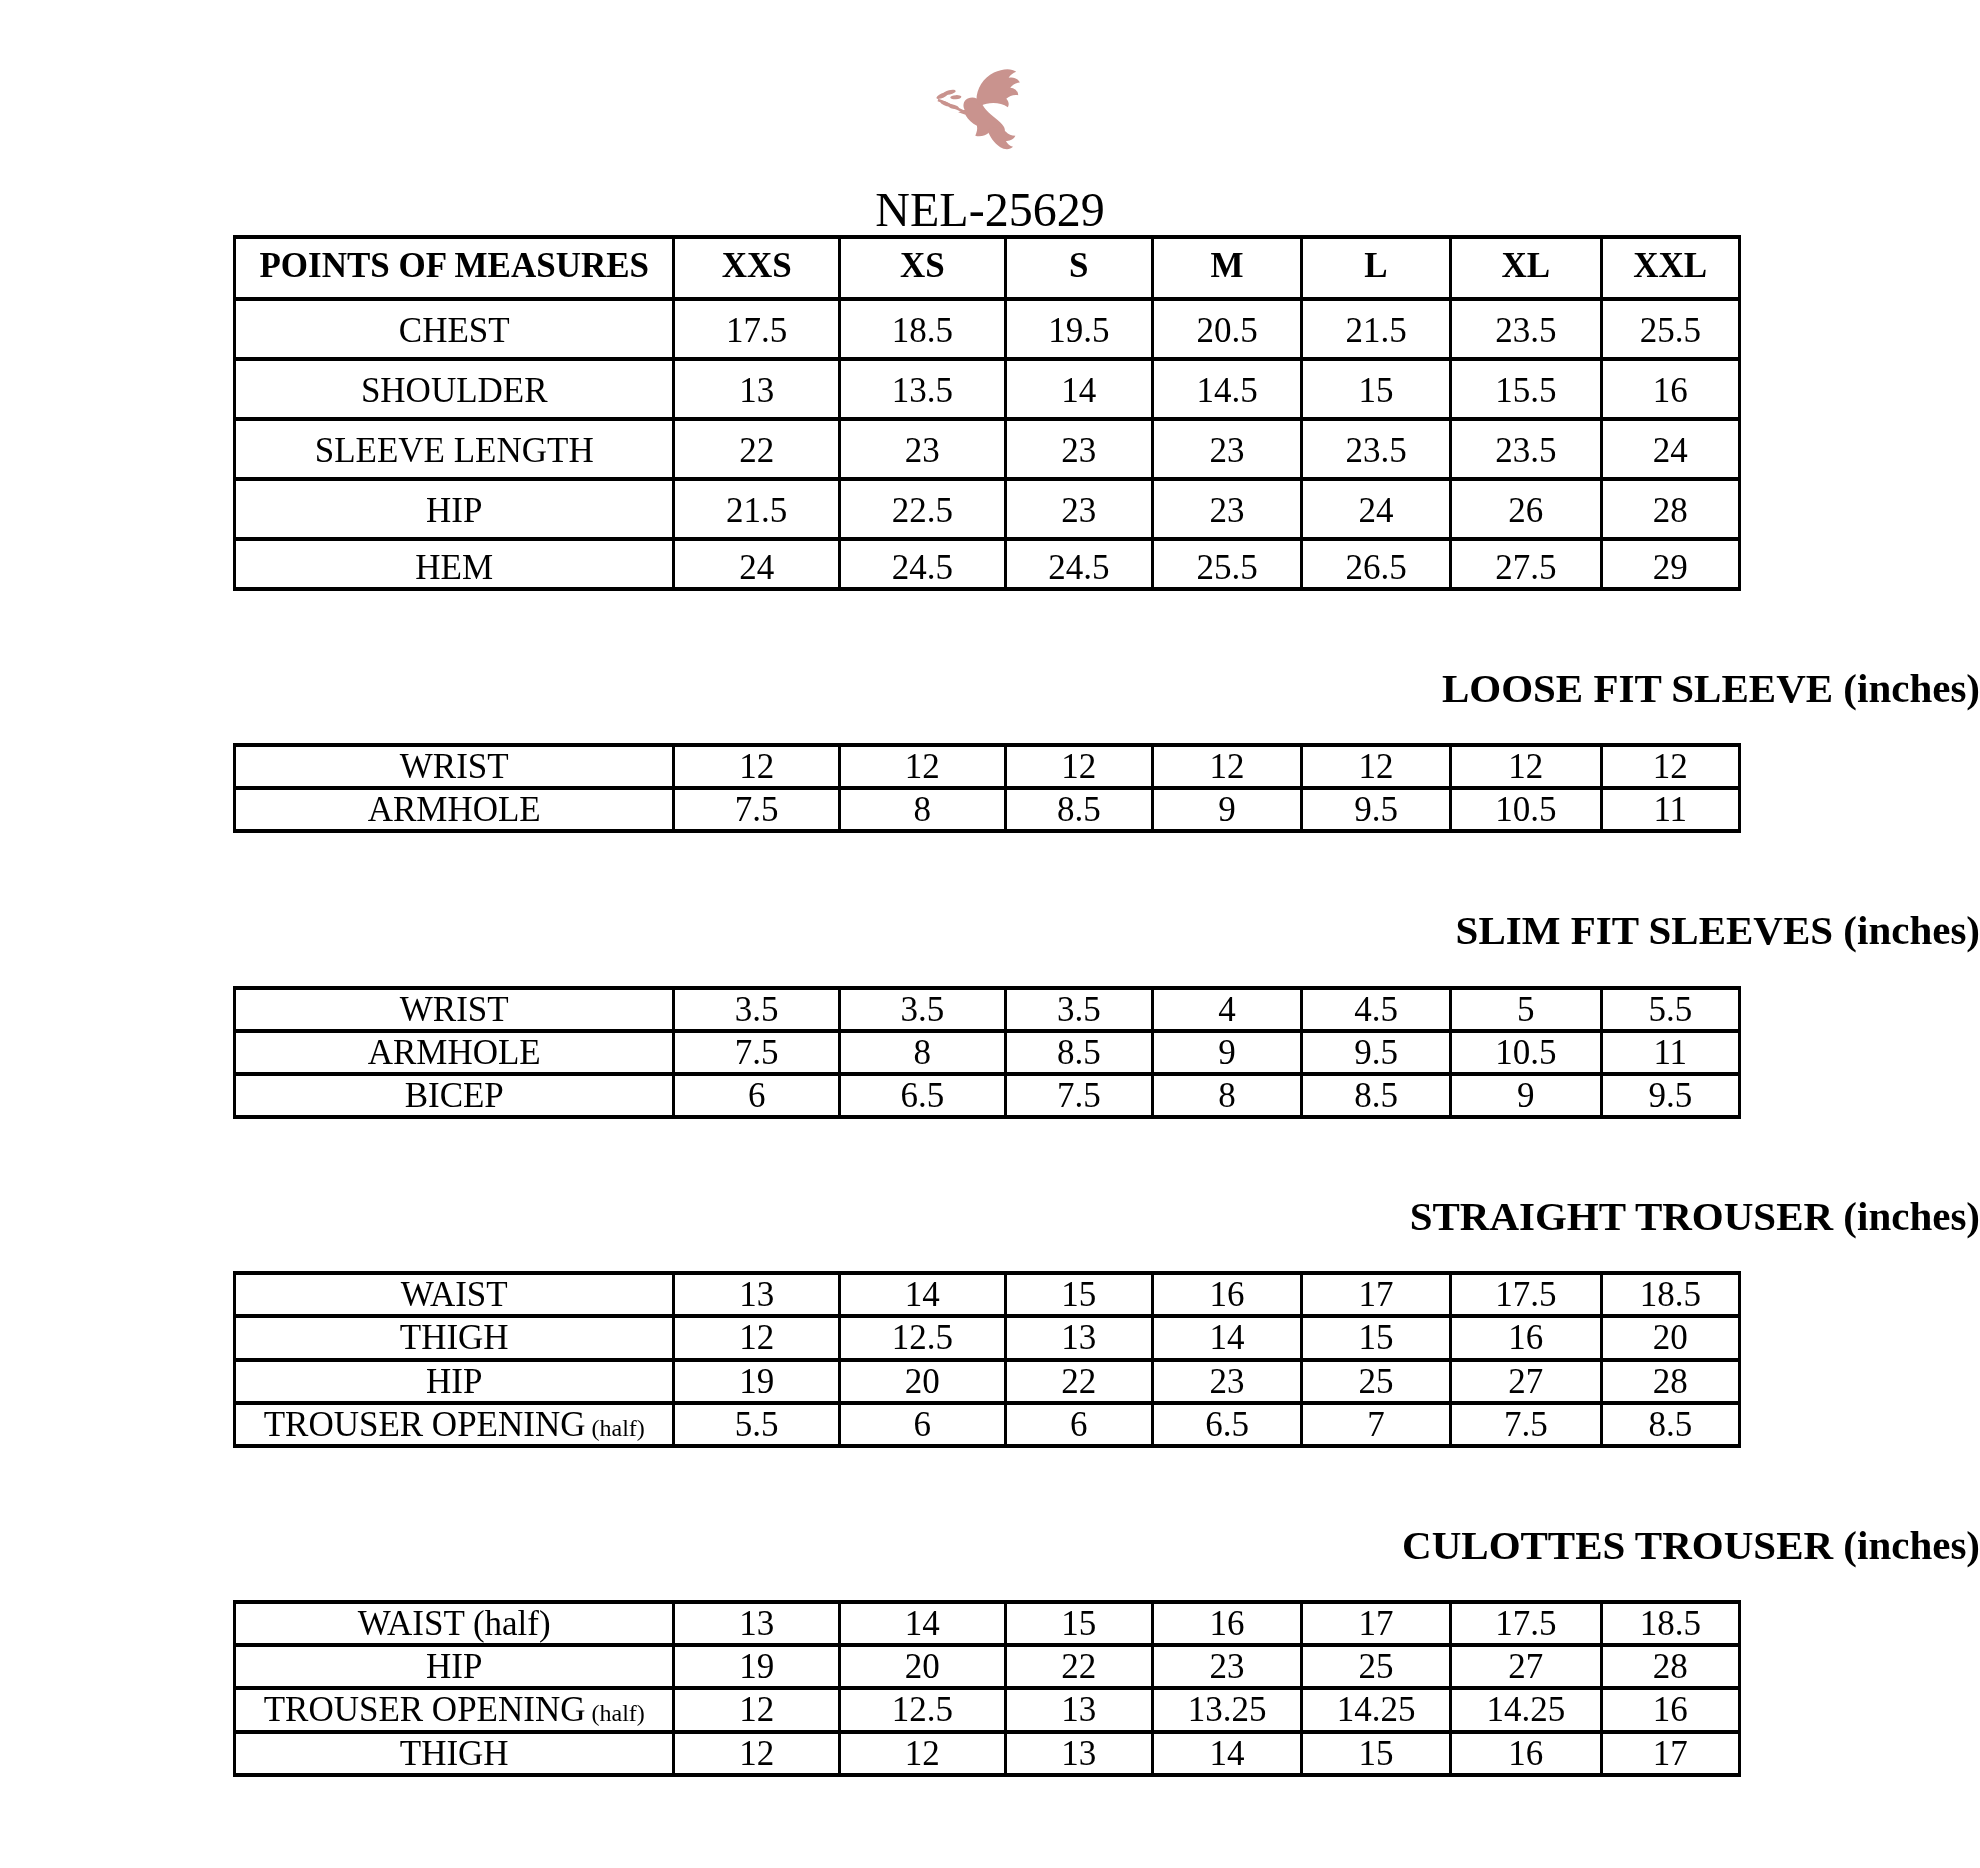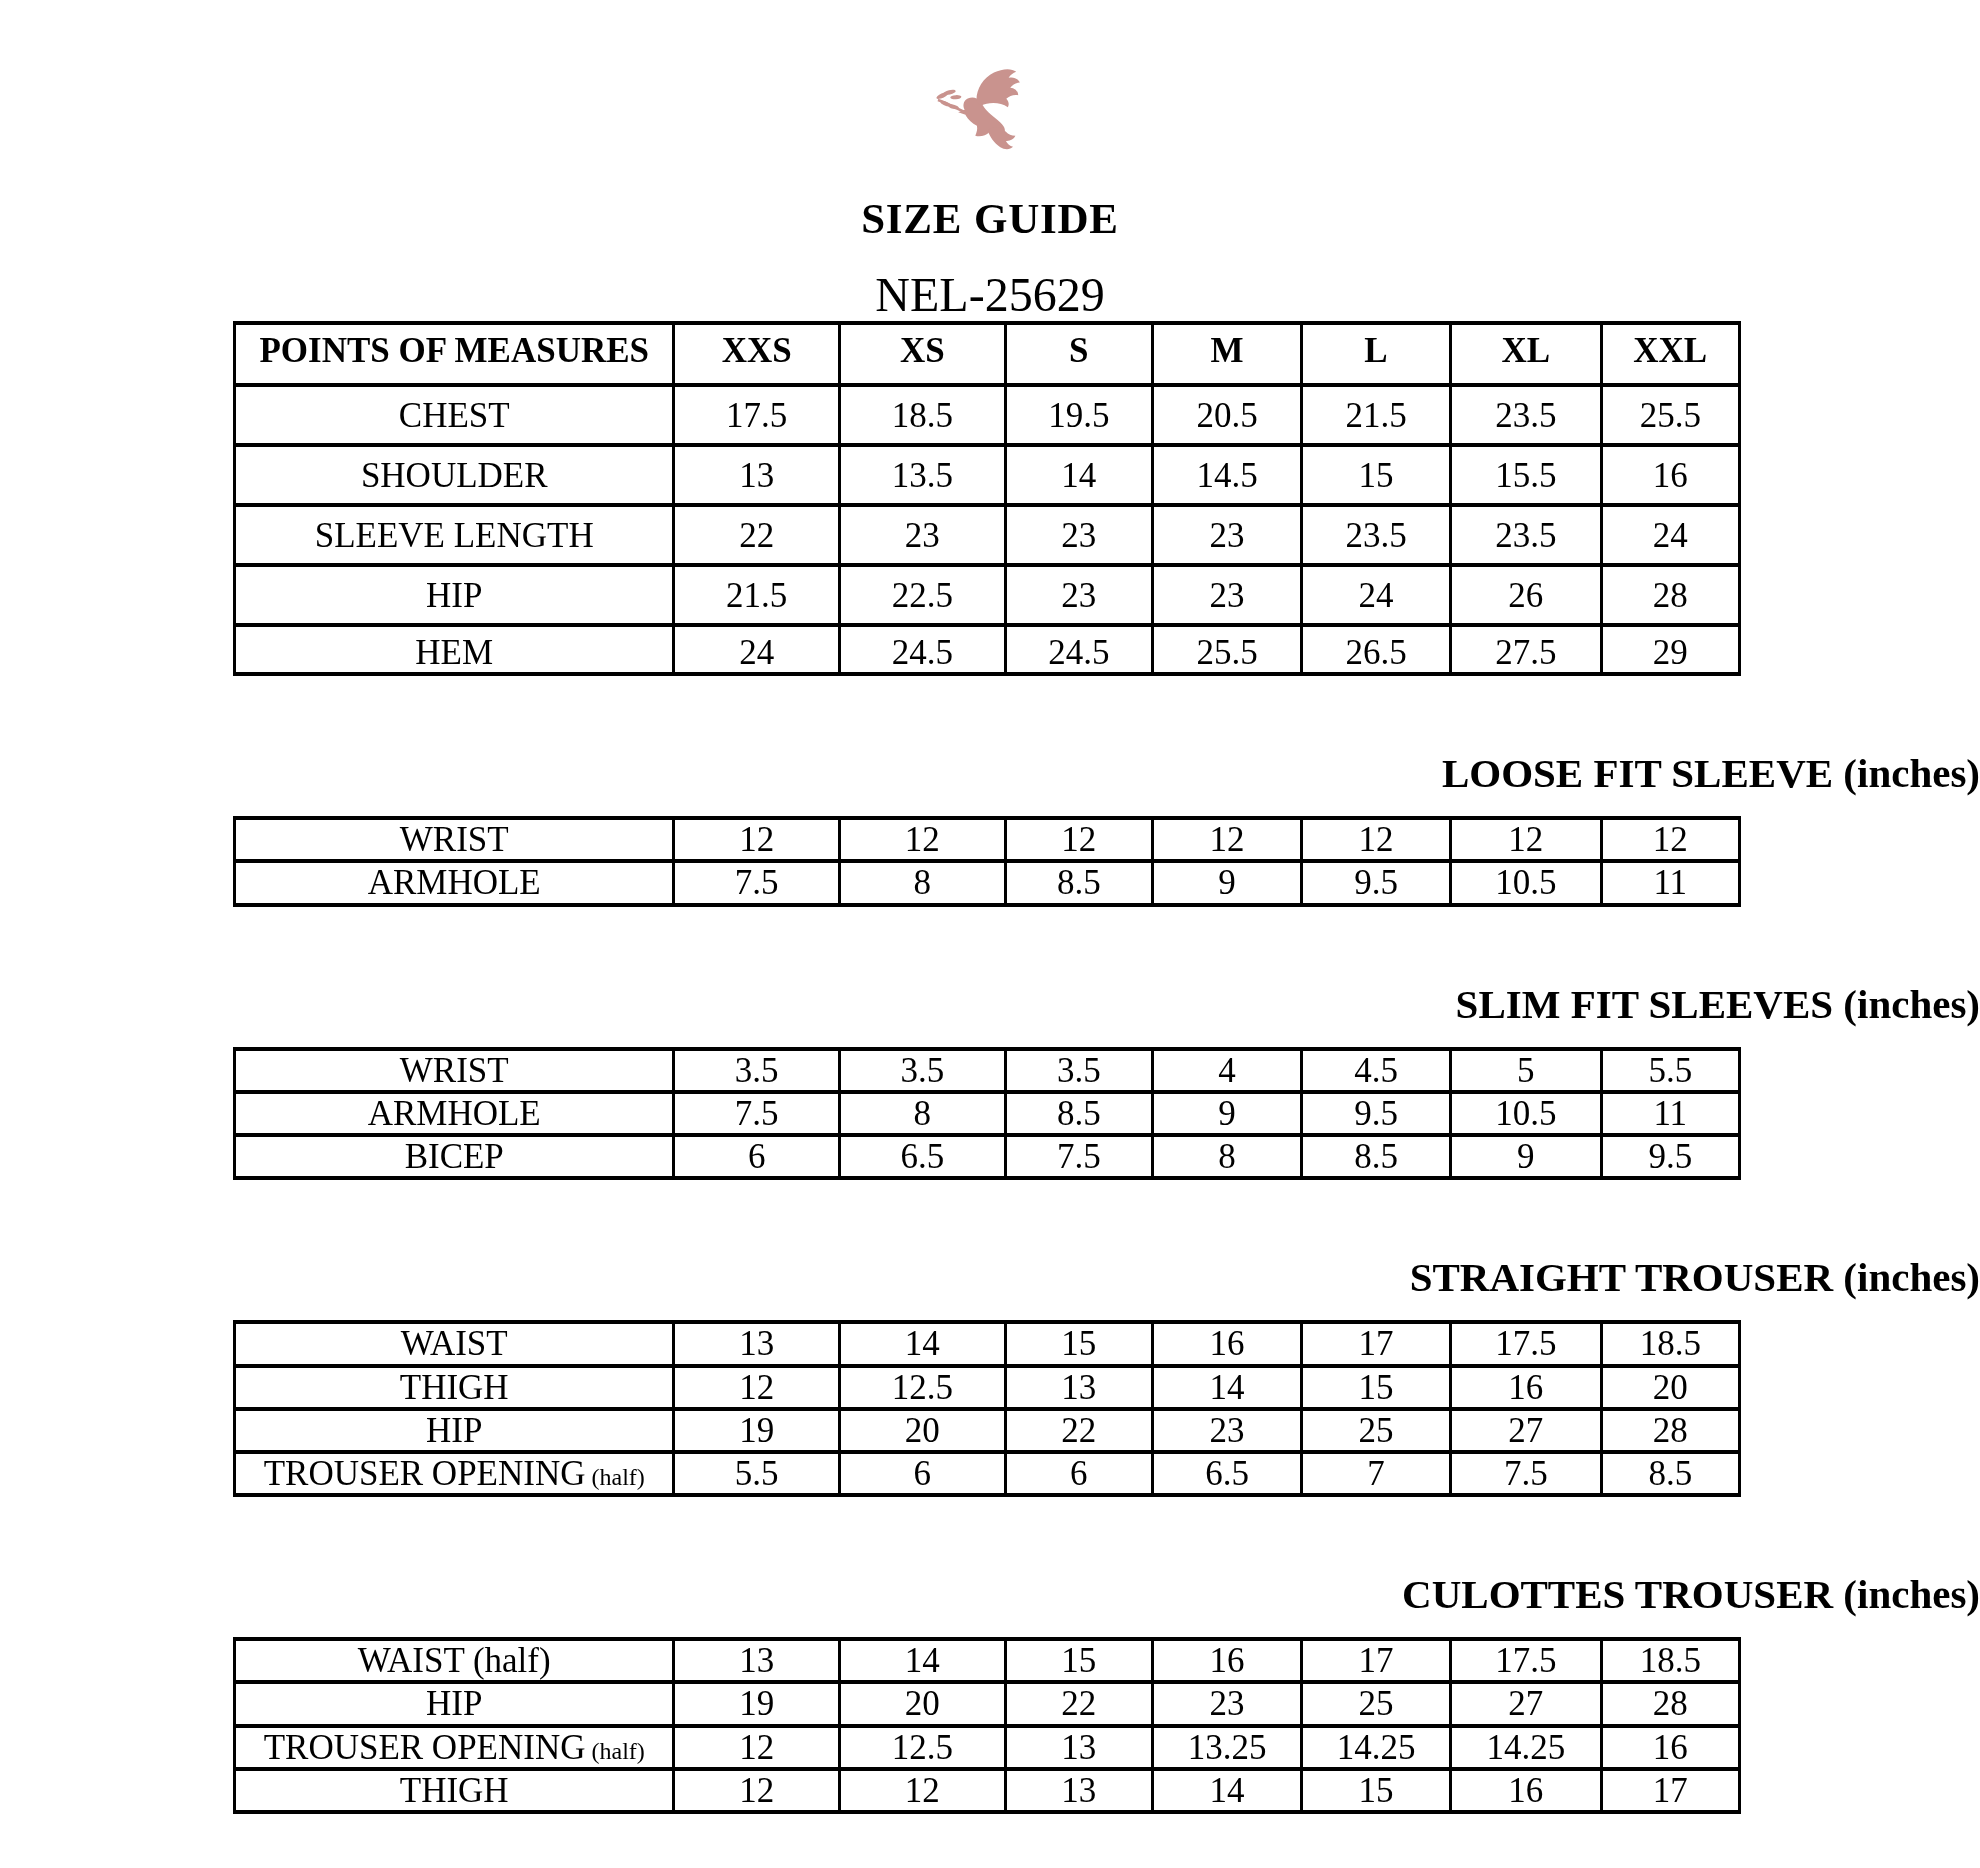--- a/index.html
+++ b/index.html
@@ -42,21 +42,21 @@
   .main-tbl tr:last-child td{height:46px;padding-top:6.4px;}
 
   
   .sec-tbl td{height:39px;vertical-align:middle;}
   .sec-tbl.compact td{height:37px;}
 
   .section-title{
     margin:75px 0 0;text-align:right;
     font-size:41px;font-weight:bold;line-height:1.1;
   }
-  .sec-tbl{margin-top:20px;}
+  .sec-tbl{margin-top:32px;}
 
   .suffix{font-size:24px;font-weight:normal;}
 </style>
 </head>
 <body>
 
 <div class="page">
 
   <div class="logo-wrap">
     <svg viewBox="0 0 150 112" xmlns="http://www.w3.org/2000/svg">
@@ -95,21 +95,20 @@
         <path d="M72,80 C75,88 80,96 88,101
                  C93,104 100,104.5 104,100.5
                  C100,99.5 97,96.5 95,93
                  C100,93.5 105,91 107,86.5
                  C102,86.5 98,84.5 95,81.5
                  C88,74.5 78,74 72,80 Z"></path>
       </g>
     </svg>
   </div>
 
-  <div class="doc-title">SIZE GUIDE</div>
 
   <div class="doc-subtitle">NEL-25629</div>
 
   <table class="tbl main-tbl">
       <colgroup>
         <col style="width: 29.2%;">
         <col style="width: 11%;">
         <col style="width: 11%;">
         <col style="width: 9.8%;">
         <col style="width: 9.9%;">

